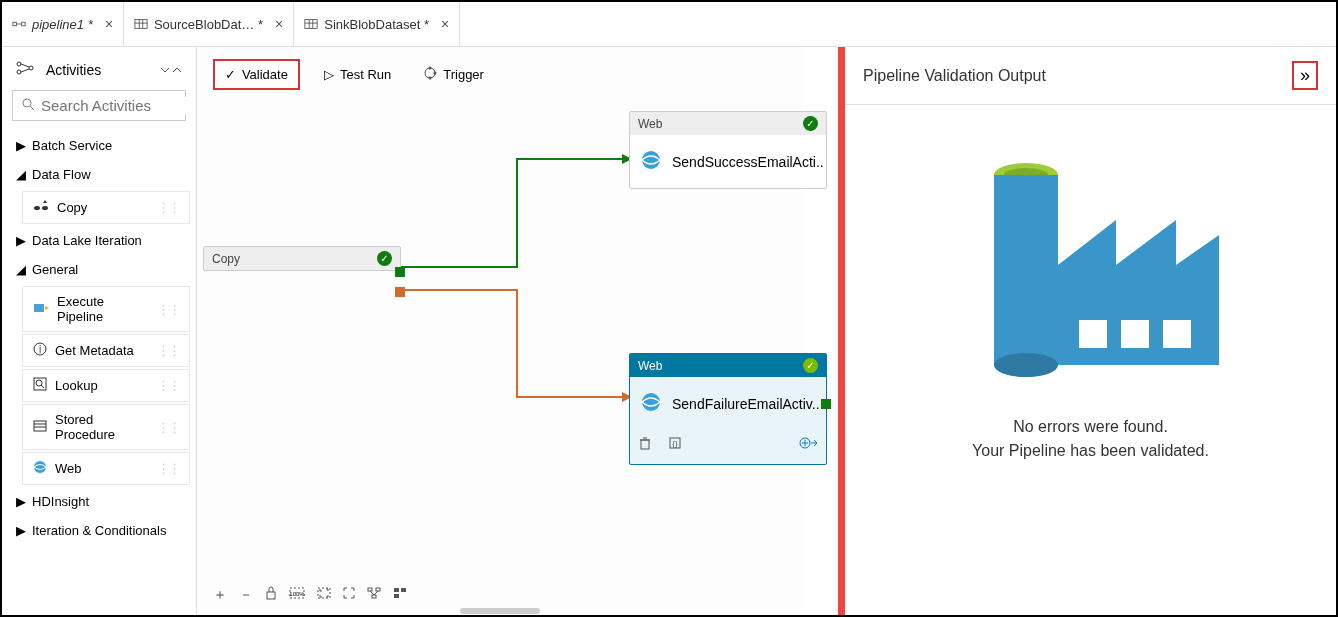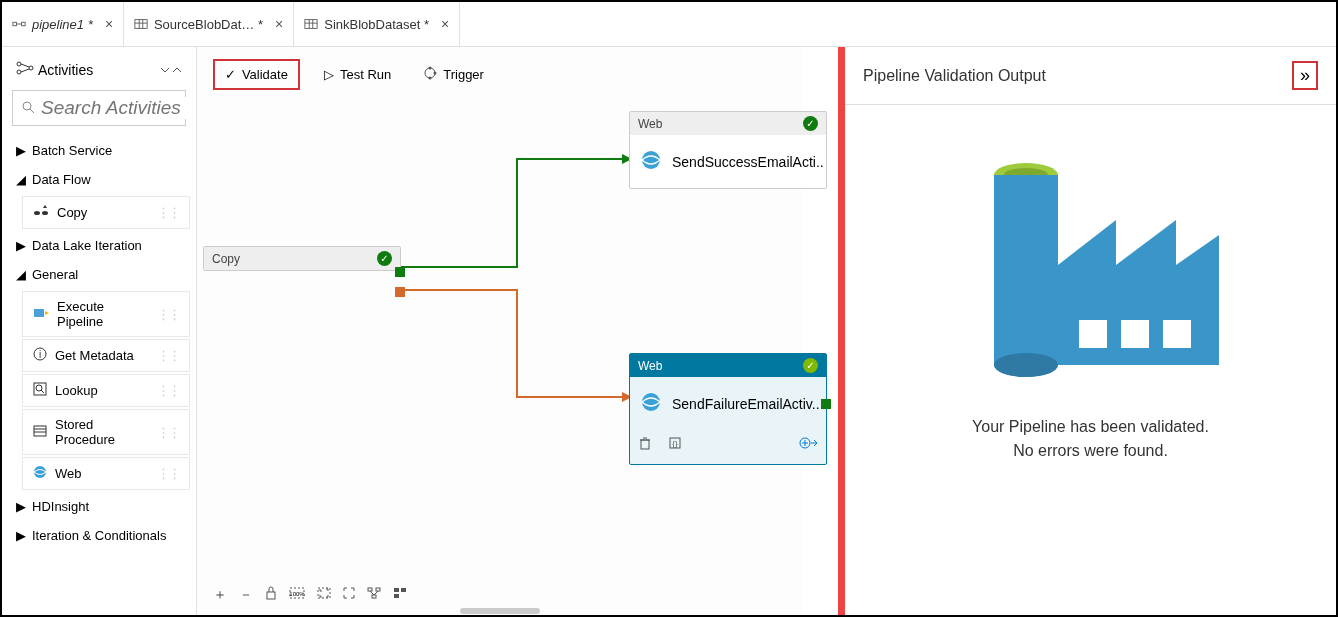--- a/index.html
+++ b/index.html
@@ -6,24 +6,24 @@
 body { width: 1338px; height: 617px; background: #fff; border: 2px solid #000; overflow: hidden; position: relative; }
 
 .tabs { display: flex; height: 45px; background: #fff; border-bottom: 1px solid #e0e0e0; }
 .tab { display: flex; align-items: center; padding: 0 10px; border-right: 1px solid #e0e0e0; font-size: 13px; color: #333; cursor: pointer; gap: 6px; }
 .tab.active { font-style: italic; }
 .tab .close { font-size: 14px; color: #555; margin-left: 6px; }
 .tab-icon { width: 14px; height: 14px; display: inline-flex; align-items: center; justify-content: center; }
 
 .main { display: flex; height: calc(100% - 38px); }
 .sidebar { width: 195px; border-right: 1px solid #e0e0e0; padding: 8px 6px; overflow: hidden; }
-.sb-head { display: flex; align-items: center; gap: 4px; padding: 6px 8px; font-size: 14px; }
+.sb-head { display: flex; align-items: center; gap: 12px; padding: 6px 8px; font-size: 14px; }
 .sb-head .chev { margin-left: auto; display: flex; gap: 2px; }
 .search { display: flex; align-items: center; border: 1px solid #ccc; padding: 6px 8px; margin: 6px 4px 10px 4px; font-size: 13px; gap: 6px; }
-.search input { border: none; outline: none; flex: 1; font-size: 19px; font-style: italic; }
+.search input { border: none; outline: none; flex: 1; font-size: 15px; }
 .tree-item { display: flex; align-items: center; padding: 7px 8px; font-size: 13px; cursor: pointer; gap: 6px; }
 .tree-child { display: flex; align-items: center; padding: 7px 10px; margin: 2px 0 2px 14px; border: 1px solid #e8e8e8; font-size: 13px; gap: 8px; cursor: grab; }
 .tree-child .grip { margin-left: auto; color: #ccc; letter-spacing: -2px; }
 
 .canvas-area { flex: 1; position: relative; background: #fdfdfd; }
 .toolbar { display: flex; align-items: center; gap: 16px; padding: 12px 16px; font-size: 13px; }
 .tb-btn { display: flex; align-items: center; gap: 6px; padding: 4px 8px; cursor: pointer; }
 .tb-btn.highlight { border: 2px solid #d13438; padding: 6px 10px; }
 
 .node { position: absolute; border: 1px solid #ccc; background: #fff; border-radius: 2px; width: 198px; }
@@ -334,18 +334,18 @@
         <ellipse cx="65" cy="30" rx="32" ry="12" fill="#9ecb3c"></ellipse>
         <ellipse cx="65" cy="30" rx="22" ry="7" fill="#7fa82e"></ellipse>
         <path d="M33 30 L33 220 A32 12 0 0 0 97 220 L97 30 Z" fill="#3a96c8"></path>
         <ellipse cx="65" cy="220" rx="32" ry="12" fill="#2f7aa5"></ellipse>
         <path d="M97 220 L97 120 L155 75 L155 120 L215 75 L215 120 L258 90 L258 220 Z" fill="#3a96c8"></path>
         <rect x="118" y="175" width="28" height="28" fill="#fff"></rect>
         <rect x="160" y="175" width="28" height="28" fill="#fff"></rect>
         <rect x="202" y="175" width="28" height="28" fill="#fff"></rect>
       </svg>
       <div class="rp-msg">
+        <div>No errors were found.</div>
         <div>Your Pipeline has been validated.</div>
-        <div>No errors were found.</div>
       </div>
     </div>
   </div>
 </div>
 
 </body></html>

